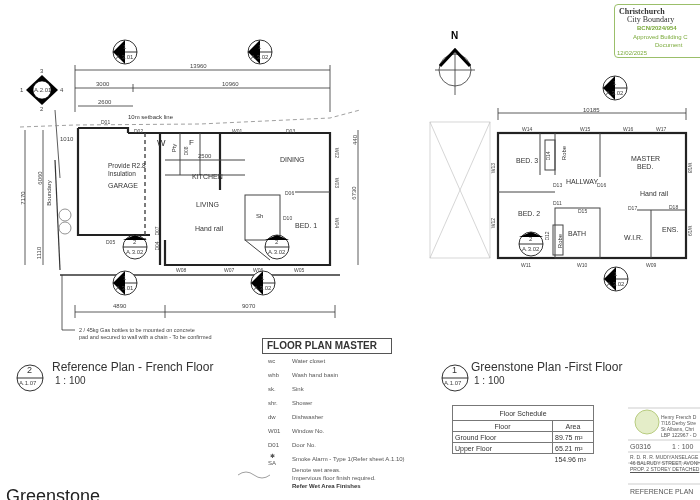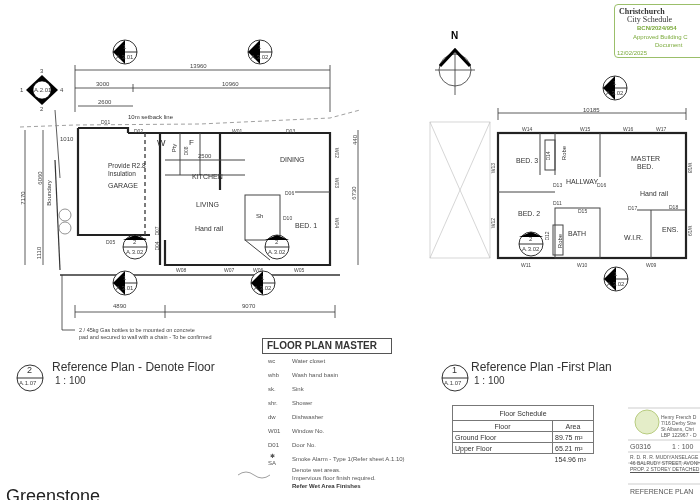--- a/index.html
+++ b/index.html
@@ -156,21 +156,21 @@
     <line x1="628" y1="440" x2="700" y2="440"></line>
     <line x1="628" y1="452" x2="700" y2="452"></line>
     <line x1="628" y1="463" x2="700" y2="463"></line>
     <line x1="628" y1="484" x2="700" y2="484"></line>
   </g>
   <circle cx="647" cy="422" r="12" fill="#e4edc8" stroke="#b8cc80"></circle>
 </svg>
 
 <div class="stamp">
   <span class="l1">Christchurch</span>
-  <span class="l2">City Schedule</span>
+  <span class="l2">City Boundary</span>
   <span class="l3">BCN/2024/954</span>
   <span class="l4">Approved Building C</span>
   <span class="l5">Document</span>
   <span class="l6">12/02/2025</span>
 </div>
 
 <span class="t" style="left:40px;top:68px;">3</span>
 <span class="t" style="left:20px;top:87px;">1</span>
 <span class="t" style="left:60px;top:87px;">4</span>
 <span class="t" style="left:40px;top:106px;">2</span>
@@ -240,21 +240,21 @@
 <span class="t" style="left:285px;top:190px;font-size:5px;">D06</span>
 <span class="t" style="left:152px;top:228px;font-size:5px;transform:rotate(-90deg);">D07</span>
 <span class="t" style="left:181px;top:148px;font-size:5px;transform:rotate(-90deg);">D08</span>
 <span class="t" style="left:283px;top:215px;font-size:5px;">D10</span>
 
 <span class="t" style="left:79px;top:327px;font-size:5.5px;">2 / 45kg Gas bottles to be mounted on concrete</span>
 <span class="t" style="left:79px;top:334px;font-size:5.5px;">pad and secured to wall with a chain - To be confirmed</span>
 
 <span class="t" style="left:27px;top:365px;font-size:9px;color:#333;">2</span>
 <span class="t" style="left:19px;top:380px;font-size:6px;">A.1.07</span>
-<span class="title-big" style="left:52px;top:360px;">Reference Plan - Denote Floor</span>
+<span class="title-big" style="left:52px;top:360px;">Reference Plan - French Floor</span>
 <span class="scale" style="left:55px;top:375px;">1 : 100</span>
 
 <div class="legend-box">FLOOR PLAN  MASTER</div>
 <div>
   <span class="leg-row" style="left:268px;top:358px;">wc</span>
   <span class="leg-row" style="left:292px;top:358px;">Water closet</span>
   <span class="leg-row" style="left:268px;top:372px;">whb</span>
   <span class="leg-row" style="left:292px;top:372px;">Wash hand basin</span>
   <span class="leg-row" style="left:268px;top:386px;">sk.</span>
   <span class="leg-row" style="left:292px;top:386px;">Sink</span>
@@ -303,21 +303,21 @@
 <span class="t" style="left:542px;top:233px;font-size:5px;transform:rotate(-90deg);">D12</span>
 <span class="t" style="left:553px;top:182px;font-size:5px;">D13</span>
 <span class="t" style="left:543px;top:153px;font-size:5px;transform:rotate(-90deg);">D14</span>
 <span class="t" style="left:578px;top:208px;font-size:5px;">D15</span>
 <span class="t" style="left:597px;top:182px;font-size:5px;">D16</span>
 <span class="t" style="left:628px;top:205px;font-size:5px;">D17</span>
 <span class="t" style="left:669px;top:204px;font-size:5px;">D18</span>
 
 <span class="t" style="left:452px;top:365px;font-size:9px;color:#333;">1</span>
 <span class="t" style="left:444px;top:380px;font-size:6px;">A.1.07</span>
-<span class="title-big" style="left:471px;top:360px;">Reference Plan -First Plan</span>
+<span class="title-big" style="left:471px;top:360px;">Greenstone Plan -First Floor</span>
 <span class="scale" style="left:474px;top:375px;">1 : 100</span>
 
 <table class="sched">
   <tbody>
       <tr>
         <td colspan="2" style="text-align:center;height:14px;">Floor Schedule</td>
       </tr>
   <tr>
     <td style="text-align:center;width:95px;">Floor</td>
     <td style="text-align:center;">Area</td>

